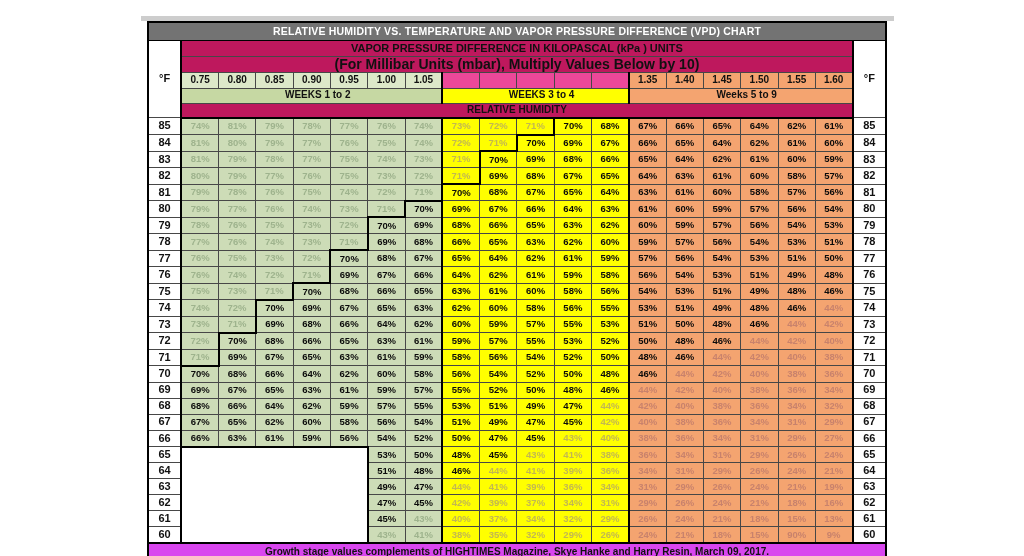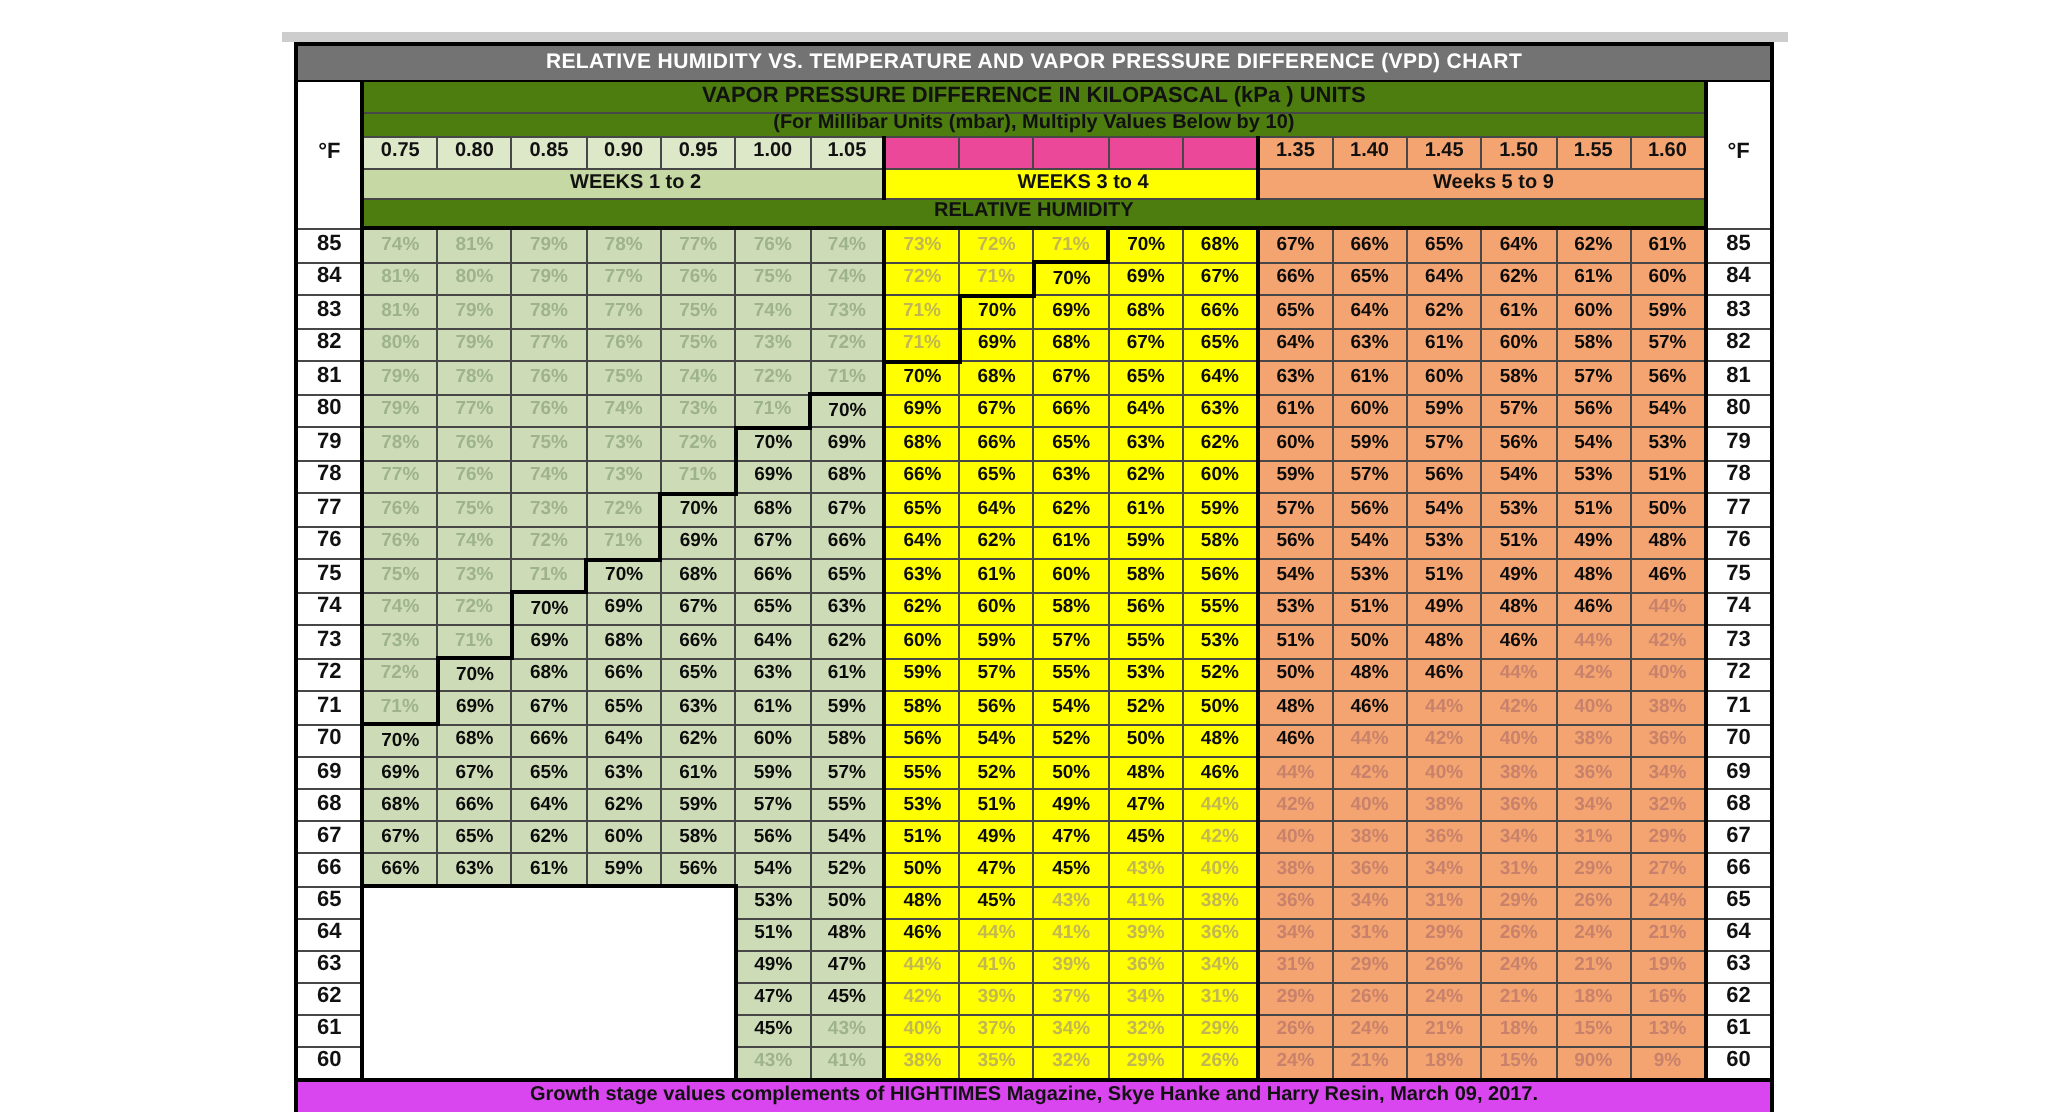--- a/index.html
+++ b/index.html
@@ -14,23 +14,23 @@
     border-collapse:collapse;table-layout:fixed;
     margin-left:6px;width:740px;border:2px solid #000;
   }
   td{
     border:1px solid #474747;text-align:center;vertical-align:middle;
     font-weight:700;padding:0;line-height:1.05;overflow:hidden;white-space:nowrap;
     color:#111;
   }
   .title-row td{background:#737373;color:#fff;font-size:10.5px;height:17px;letter-spacing:.2px;border:1px solid #000;}
   .temp-head{background:#fff;font-size:11px;border-left:2px solid #000;border-right:2px solid #000;}
-  .hdr-blue{background:#4d7c0f;}
+  .hdr-blue{background:#be185d;}
   .units-title{font-size:11px;height:15px;}
-  .units-note{font-size:10px;height:11px;}
+  .units-note{font-size:14px;height:11px;}
   .r-kpa td{height:15px;font-size:10px;}
   .kpa-g{background:#dde8c9;}
   .kpa-y{background:#ec4899;padding-left:36px;}
   .kpa-o{background:#f4a470;}
   .r-week td{height:14px;font-size:10px;padding-left:12px;}
   .week-g{background:#c6d8a3;}
   .week-y{background:#ffff00;margin-left:20px;}
   .week-o{background:#f4a470;}
   .r-rh td{height:13px;font-size:10px;border-bottom:2px solid #000;}
   .cell{height:15px;font-size:9.5px;}

